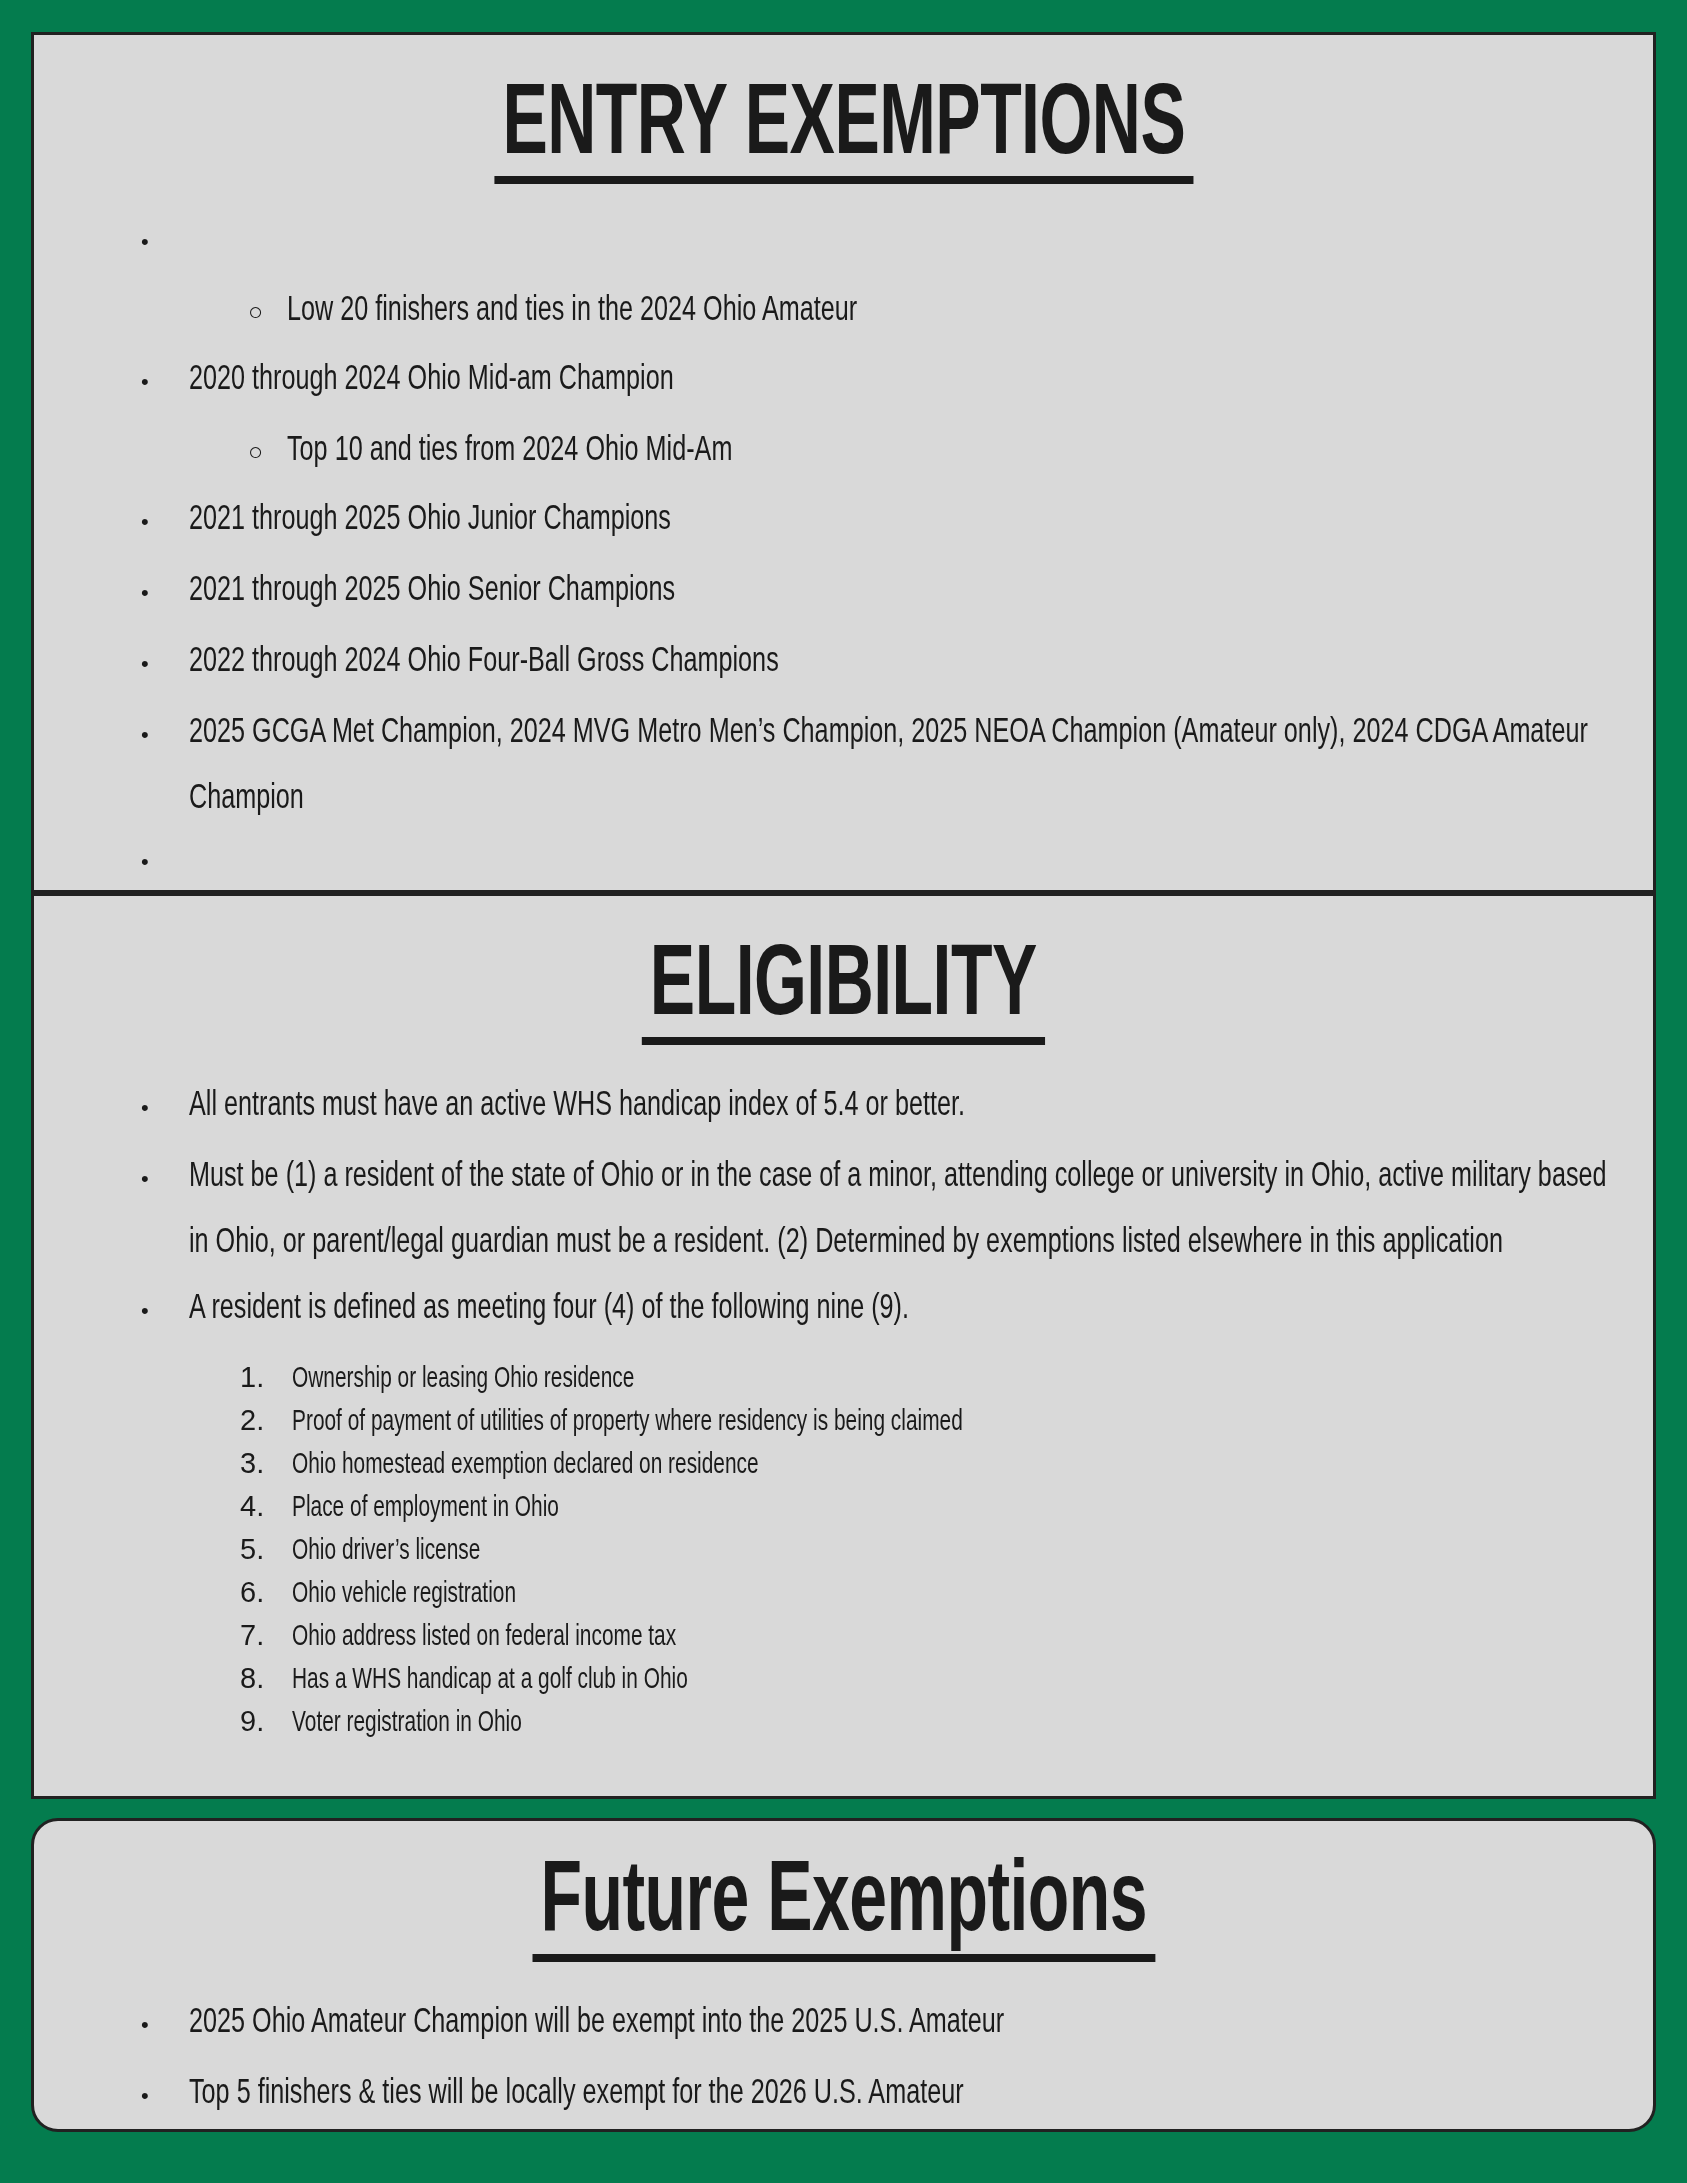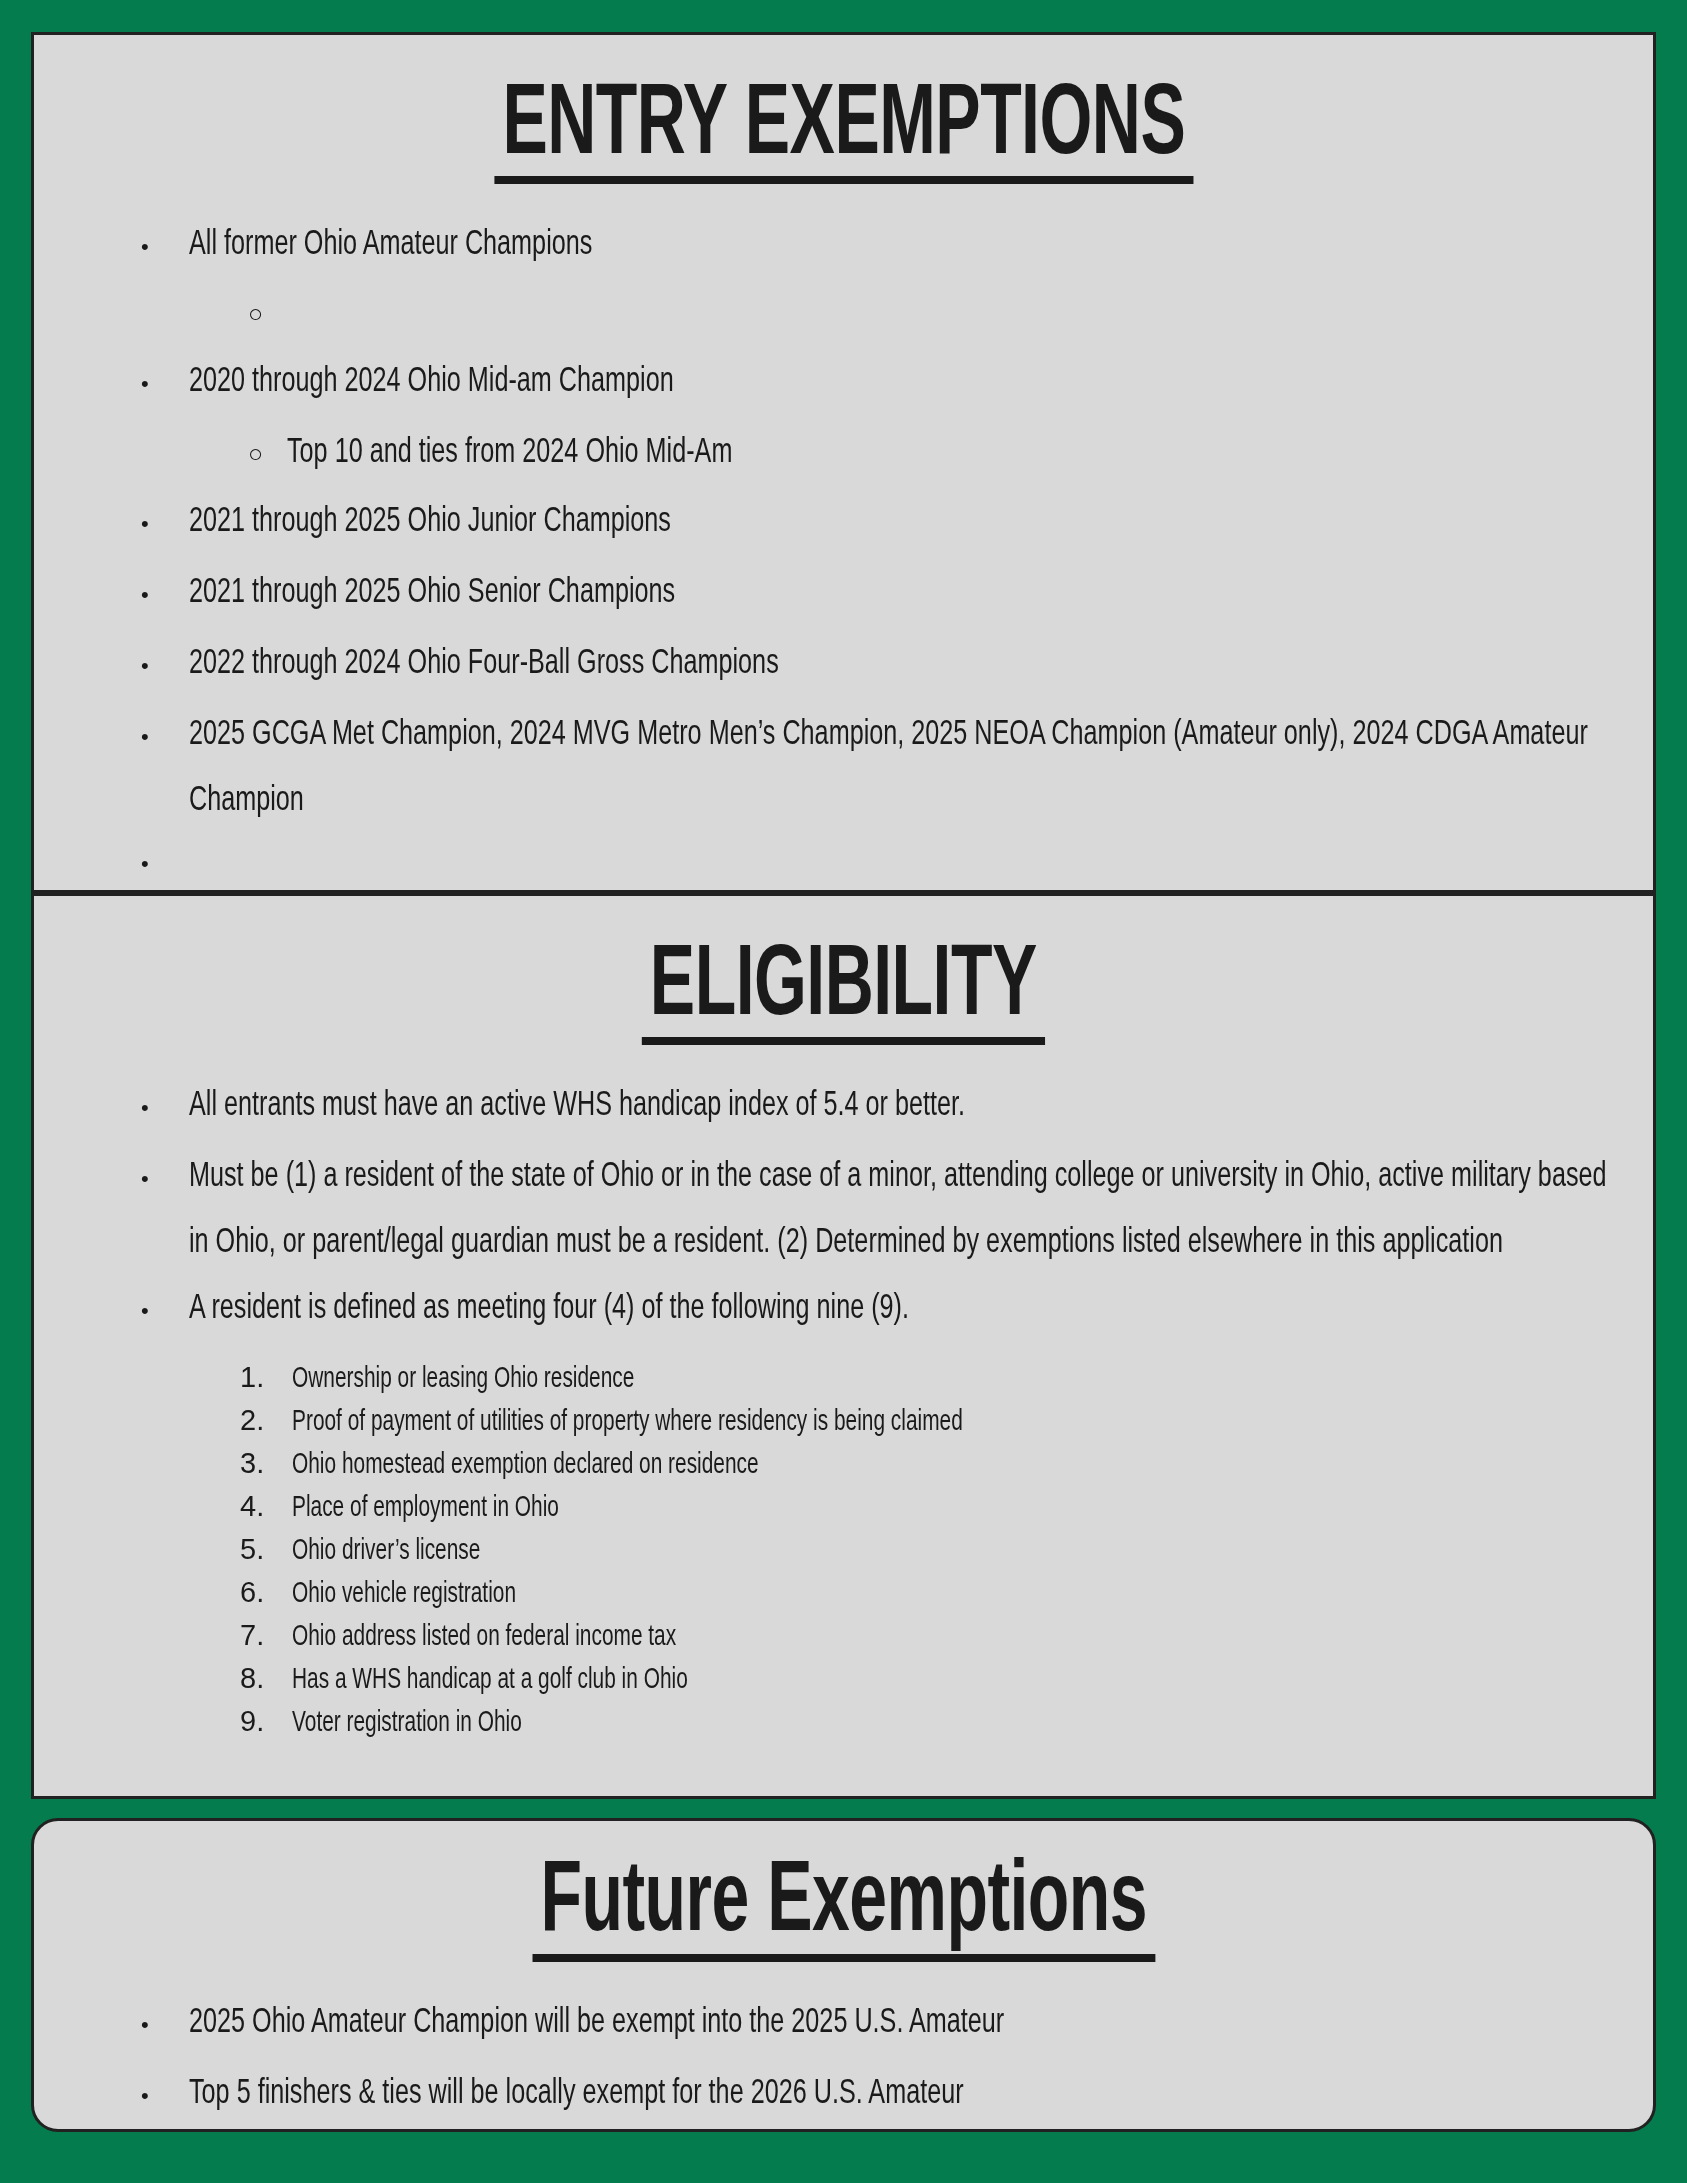--- a/index.html
+++ b/index.html
@@ -71,26 +71,26 @@
 <body>
 
 <div class="page">
 
   <div class="panel panel1">
     <div class="title-wrap">
       <div class="title">ENTRY EXEMPTIONS</div>
     </div>
     <div class="li l1">
       <span class="marker">•</span>
-      <div class="text">
-          <span class="ctext">All former Ohio Amateur Champions</span>
-        </div>
     </div>
     <div class="li l2">
       <span class="marker">○</span>
+      <div class="text">
+          <span class="ctext">Low 20 finishers and ties in the 2024 Ohio Amateur</span>
+        </div>
     </div>
     <div class="li l1">
       <span class="marker">•</span>
       <div class="text">
           <span class="ctext">2020 through 2024 Ohio Mid-am Champion</span>
         </div>
     </div>
     <div class="li l2">
       <span class="marker">○</span>
       <div class="text">

